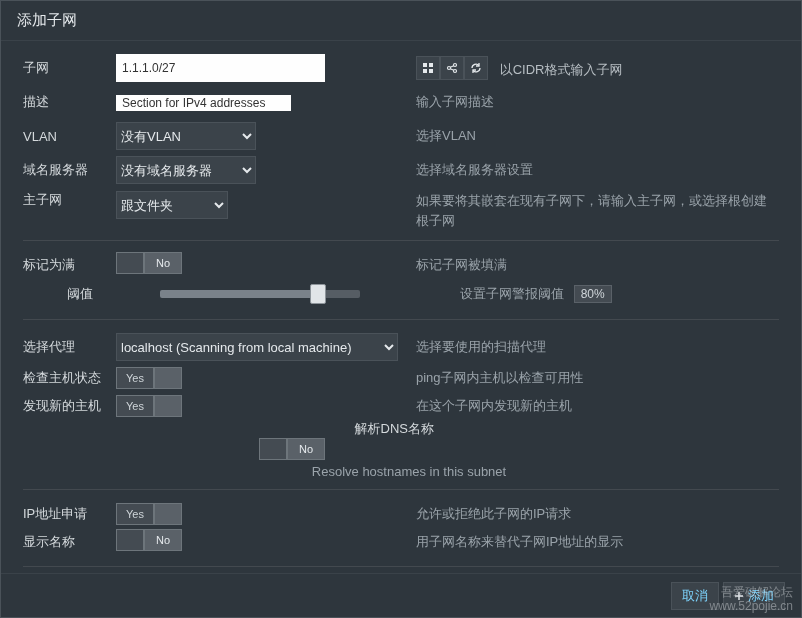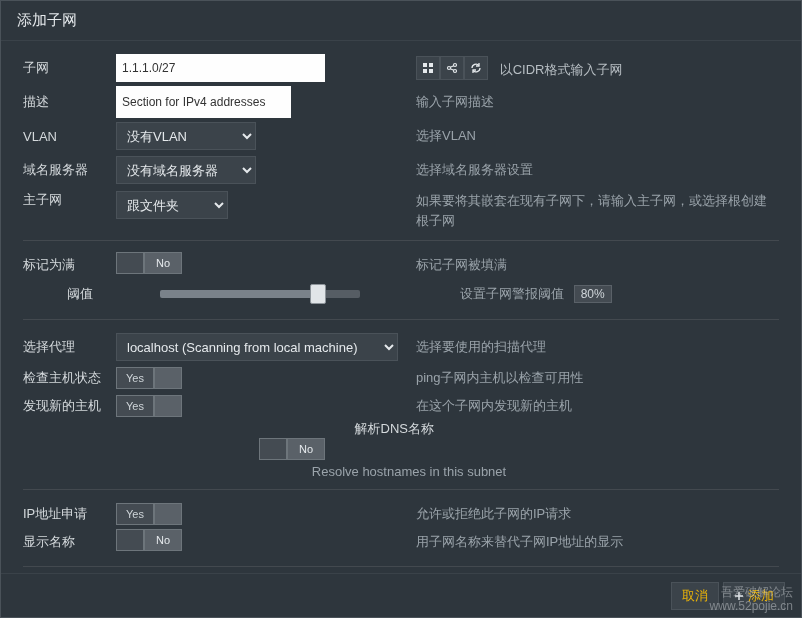--- a/index.html
+++ b/index.html
@@ -6,40 +6,40 @@
   body { background: #2e363d; color: #c9d1d5; width: 802px; height: 618px; overflow: hidden; position: relative; }
   .modal { width: 802px; height: 618px; background: #2e363d; border: 1px solid #4a5259; position: relative; }
   .title { padding: 10px 16px; font-size: 15px; color: #e5e9ec; border-bottom: 1px solid #3a4249; }
   .content { padding: 10px 22px 0 22px; }
   .row { display: flex; align-items: center; min-height: 34px; }
   .label { width: 93px; font-size: 13px; color: #d4d9dc; }
   .control { width: 284px; }
   .hint { font-size: 13px; color: #9aa3aa; padding-left: 16px; flex: 1; }
   .hint-light { color: #b7bec3; }
   input.text { width: 209px; height: 28px; background: #fefefe; border: none; padding: 0 6px; font-size: 12px; color: #333; }
-  input.text2 { width: 175px; height: 32px; background: #fefefe; border: none; padding: 0 6px; font-size: 12px; color: #333; }
-  select.sel { height: 28px; background: #3b434a; color: #e5e9ec; border: 1px solid #4a5259; font-size: 13px; padding: 0 6px; }
+  input.text2 { width: 175px; height: 16px; background: #fefefe; border: none; padding: 0 6px; font-size: 12px; color: #333; }
+  select.sel { height: 28px; background: #3b434a; color: #e5e9ec; border: 1px solid #4a5259; font-size: 13px; padding: 0 0; }
   .sel-140 { width: 140px; }
   .sel-70 { width: 48px; }
   .sel-112 { width: 112px; }
   .sel-290 { width: 282px; }
   .divider { border: none; border-top: 1px solid #43494f; margin: 10px 0; }
   .iconbar { display: inline-flex; gap: 0; margin-right: 8px; }
   .iconbtn { width: 24px; height: 24px; background: #3b434a; border: 1px solid #4a5259; display: flex; align-items: center; justify-content: center; color: #e5e9ec; font-size: 11px; }
   .toggle { display: inline-flex; }
   .toggle span { width: 28px; height: 22px; border: 1px solid #6d757b; display: flex; align-items: center; justify-content: center; font-size: 11px; color: #cfd5d9; }
   .toggle .wide { width: 38px; }
   .toggle .left { background: #444b52; }
   .toggle .right { background: #5a6168; color: #e5e9ec; }
   .slider-wrap { display: flex; align-items: center; }
   .slider { position: relative; width: 200px; height: 8px; background: linear-gradient(to right,#7a828a 0%,#7a828a 80%,#565d64 80%,#565d64 100%); border-radius: 2px; }
   .slider .thumb { position: absolute; left: calc(80% - 10px); top: -6px; width: 16px; height: 20px; background: #e1e5e8; border: 1px solid #8d949a; border-radius: 2px; }
   .badge { display: inline-block; background: #444b52; border: 1px solid #5a6168; padding: 1px 6px; font-size: 12px; margin-left: 6px; color: #cfd5d9; }
   .footer { position: absolute; bottom: 0; left: 0; right: 0; height: 44px; border-top: 1px solid #3a4249; display: flex; align-items: center; justify-content: flex-end; padding-right: 16px; gap: 4px; }
-  .btn { height: 28px; padding: 0 10px; background: #3b434a; border: 1px solid #4a5259; color: #eab308; font-size: 13px; display: inline-flex; align-items: center; gap: 4px; cursor: pointer; }
+  .btn { height: 28px; padding: 0 10px; background: #3b434a; border: 1px solid #4a5259; color: #7dd3fc; font-size: 13px; display: inline-flex; align-items: center; gap: 4px; cursor: pointer; }
   .watermark { position: absolute; right: 8px; bottom: 4px; font-size: 12px; color: #d5d9dc; opacity: 0.45; text-align: right; line-height: 14px; pointer-events: none; }
 </style>
 </head>
 <body>
 
 <div class="modal">
   <div class="title">添加子网</div>
 
   <div class="content">
 

